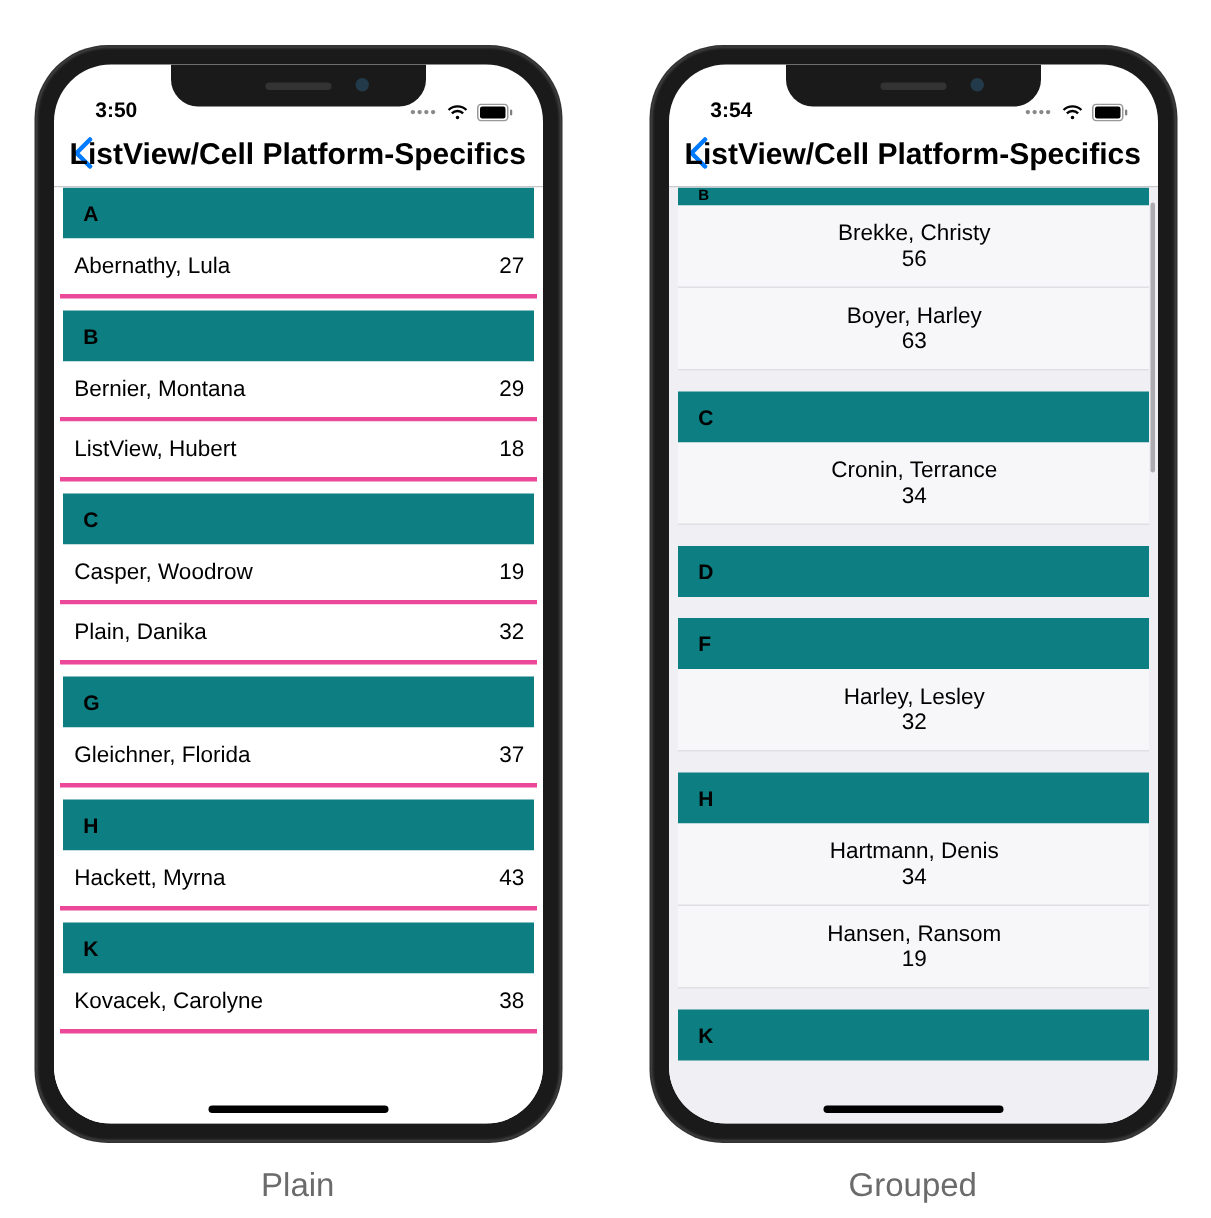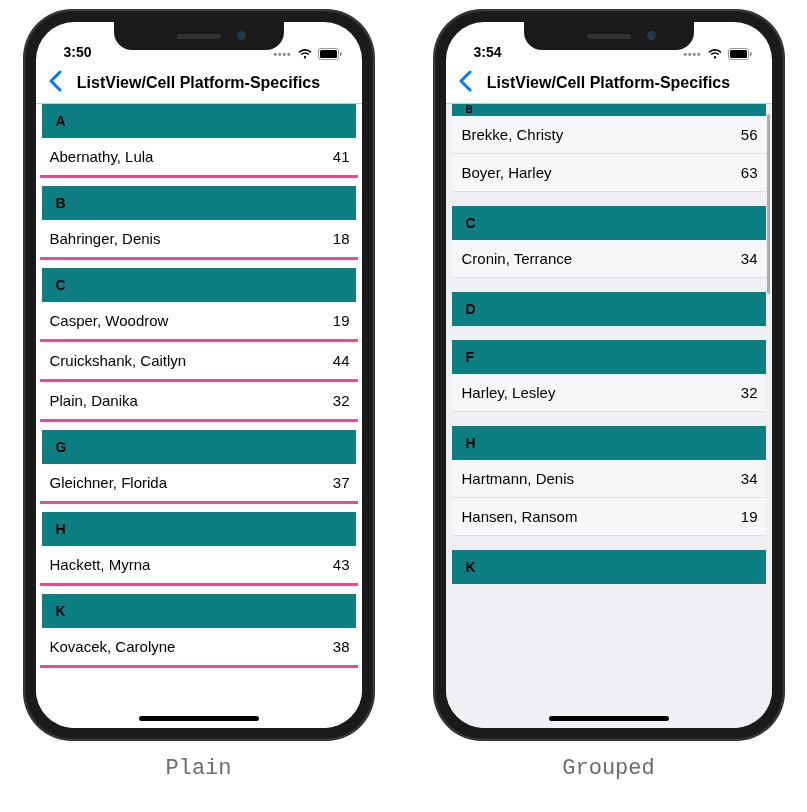--- a/index.html
+++ b/index.html
@@ -8,20 +8,21 @@
     background: #ffffff;
     width: 807px;
     height: 812px;
     position: relative;
   }
   .phones-wrap {
     display: flex;
     gap: 60px;
     padding: 10px 20px 0 20px;
     justify-content: center;
+    margin-top: 21px;
   }
   .phone-col {
     display: flex;
     flex-direction: column;
     align-items: center;
   }
   .phone-frame {
     width: 350px;
     height: 730px;
     background: #1a1a1a;
@@ -98,21 +99,21 @@
     font-size: 28px;
     font-weight: 300;
     line-height: 1;
     padding: 0 4px;
     cursor: pointer;
   }
   .nav-title {
     position: absolute;
     left: 0; right: 0;
     text-align: center;
-    font-size: 16px;
+    font-size: 20px;
     font-weight: 600;
     pointer-events: none;
   }
   .list-area {
     height: calc(100% - 82px);
     overflow: hidden;
     position: relative;
   }
   .plain-bg { background: #fff; }
   .grouped-bg { background: #efeff4; }
@@ -132,20 +133,21 @@
     padding: 10px 8px 10px 10px;
     font-size: 15px;
     border-bottom: 3px solid #ec4899;
     margin: 0 4px;
     background: #fff;
   }
   .grouped-bg .row {
     margin: 0 6px;
     background: #f7f7f9;
     border-bottom: 1px solid #e0e0e4;
+    flex-direction: column;
   }
   .row-name { color: #000; }
   .row-val { color: #000; }
   .list-inner {
     position: absolute;
     left: 0; right: 0;
   }
   .home-indicator {
     position: absolute;
     bottom: 7px;
@@ -155,21 +157,21 @@
     height: 5px;
     background: #000;
     border-radius: 3px;
     z-index: 5;
   }
   .caption {
     margin-top: 16px;
     font-size: 22px;
     color: #6b6b6b;
     font-weight: 300;
-    font-family: Liberation Mono, monospace;
+    font-family: Liberation Sans, sans-serif;
   }
   .scroll-indicator {
     position: absolute;
     right: 2px;
     top: 10px;
     width: 3px;
     height: 180px;
     background: rgba(0,0,0,0.28);
     border-radius: 2px;
   }
@@ -218,35 +220,35 @@
               </svg>
           </span>
           <span class="nav-title">ListView/Cell Platform-Specifics</span>
         </div>
 
         <div class="list-area plain-bg">
           <div class="list-inner" id="left-list" style="top: -8px;">
               <div class="section-header">A</div>
               <div class="row">
                 <span class="row-name">Abernathy, Lula</span>
-                <span class="row-val">41</span>
+                <span class="row-val">27</span>
               </div>
               <div class="section-header">B</div>
               <div class="row">
-                <span class="row-name">Bahringer, Denis</span>
+                <span class="row-name">Bernier, Montana</span>
+                <span class="row-val">29</span>
+              </div>
+              <div class="row">
+                <span class="row-name">ListView, Hubert</span>
                 <span class="row-val">18</span>
               </div>
               <div class="section-header">C</div>
               <div class="row">
                 <span class="row-name">Casper, Woodrow</span>
                 <span class="row-val">19</span>
-              </div>
-              <div class="row">
-                <span class="row-name">Cruickshank, Caitlyn</span>
-                <span class="row-val">44</span>
               </div>
               <div class="row">
                 <span class="row-name">Plain, Danika</span>
                 <span class="row-val">32</span>
               </div>
               <div class="section-header">G</div>
               <div class="row">
                 <span class="row-name">Gleichner, Florida</span>
                 <span class="row-val">37</span>
               </div>

